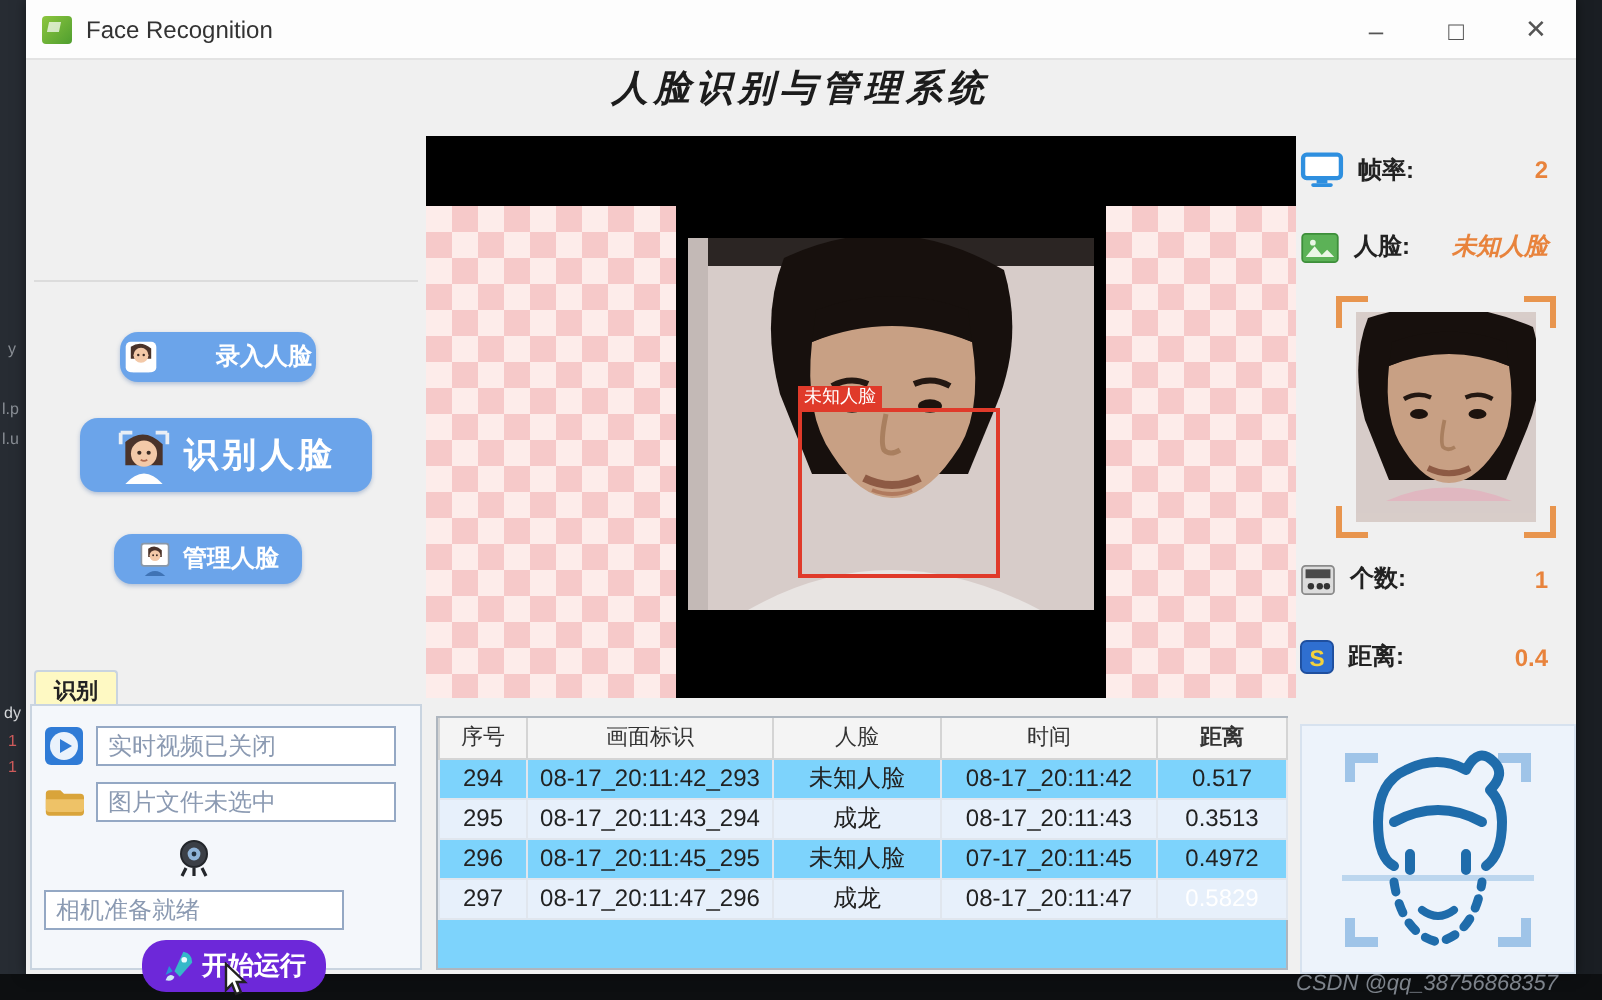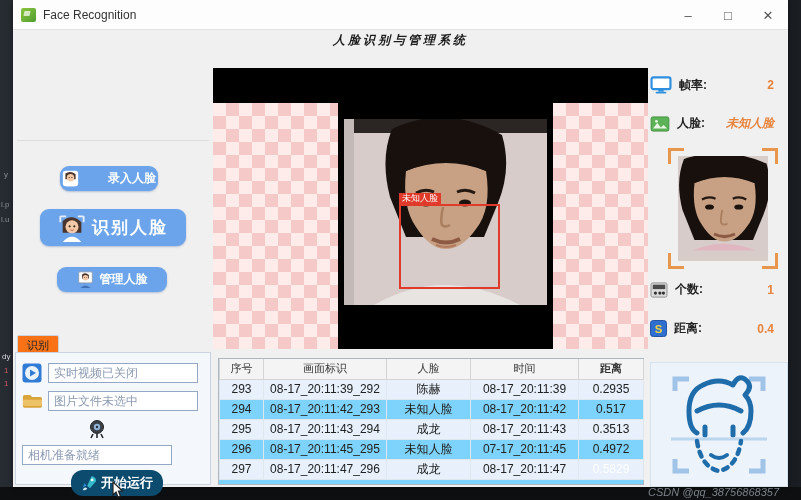--- a/index.html
+++ b/index.html
@@ -24,32 +24,32 @@
     background:linear-gradient(135deg,#8dc63f,#4f9e2f); position:relative; }
   .app-icon::after { content:""; position:absolute; left:3px; top:3px; width:6px; height:5px;
     background:rgba(255,255,255,.7); transform:skewX(-12deg); }
   .title-text { margin-left:7px; font-size:12px; color:#333; }
   .win-controls { position:absolute; right:0; top:0; height:30px; display:flex; }
   .win-btn { width:40px; height:30px; display:flex; align-items:center; justify-content:center;
     color:#555; font-size:13px; }
 
   .heading { position:absolute; left:0; top:32px; width:100%; text-align:center;
     font-family:"DejaVu Serif","Liberation Serif",serif; font-style:italic; font-weight:bold;
-    font-size:12px; letter-spacing:3px; color:#1c1c1c; }
+    font-size:18px; letter-spacing:3px; color:#1c1c1c; }
 
   
   .sidebar { position:absolute; left:0; top:60px; width:200px; height:280px; }
   .sidebar-divider { position:absolute; left:4px; top:80px; width:192px; height:1px; background:#dcdcdc; }
   .side-btn { position:absolute; background:#6ba4ea; color:#fff; font-weight:bold;
     border:none; border-radius:9px; display:flex; align-items:center; justify-content:center;
     gap:6px; cursor:pointer; box-shadow:0 1px 2px rgba(60,100,160,.35); }
   .side-btn .av { flex:0 0 auto; display:block; }
   .btn-enroll { left:47px; top:106px; width:98px; height:25px; font-size:12px;gap:29px; }
   .btn-recog  { left:27px; top:149px; width:146px; height:37px; font-size:17px; letter-spacing:2px; }
-  .btn-manage { left:44px; top:207px; width:110px; height:25px; font-size:12px; }
+  .btn-manage { left:44px; top:207px; width:94px; height:25px; font-size:12px; }
 
   
   .video-area { position:absolute; left:200px; top:68px; width:435px; height:281px; background:#000; }
   .checker { position:absolute; top:35px; height:246px;
     background:conic-gradient(#f6c9c9 90deg,#fdecea 90deg 180deg,#f6c9c9 180deg 270deg,#fdecea 270deg);
     background-size:26px 26px; }
   .checker.left { left:0; width:125px; }
   .checker.right { right:0; width:95px; }
   .video-frame { position:absolute; left:125px; top:35px; width:215px; height:246px; background:#000; }
   .photo { position:absolute; left:6px; top:16px; width:203px; height:186px;
@@ -72,30 +72,30 @@
   .c-bl { left:-10px; bottom:-8px; border-right:none; border-top:none; }
   .c-br { right:-10px; bottom:-8px; border-left:none; border-top:none; }
   .thumb { position:absolute; inset:0; overflow:hidden; background:#d8cdc9; }
 
   
   .scan-panel { position:absolute; left:637px; top:362px; width:138px; height:125px;
     background:#edf3fb; border:1px solid #d7e2ef; display:flex; align-items:center; justify-content:center; }
 
   
   .recog-panel { position:absolute; left:0; top:335px; width:200px; height:152px; }
-  .tab { position:absolute; left:4px; top:0; padding:2px 9px 3px; background:#f97316;
-    border:1px solid #c9d4e0; border-bottom:none; font-size:11px; font-weight:normal; color:#222;
+  .tab { position:absolute; left:4px; top:0; padding:2px 9px 3px; background:#fef9c3;
+    border:1px solid #c9d4e0; border-bottom:none; font-size:11px; font-weight:bold; color:#222;
     border-radius:2px 2px 0 0; }
   .panel-body { position:absolute; left:2px; top:17px; right:2px; bottom:2px;
     background:#f4f7fb; border:1px solid #c9d4e0; }
   .status-row { position:absolute; left:6px; display:flex; align-items:center; gap:6px; }
   .status-field { width:150px; height:20px; background:#fff; border:1px solid #94a8c4;
     font-size:12px; color:#8b9ab2; line-height:18px; padding-left:5px;
     font-family:"DejaVu Serif",serif; }
-  .run-btn { position:absolute; left:55px; top:117px; width:92px; height:26px; background:#0c4a6e;
+  .run-btn { position:absolute; left:55px; top:117px; width:92px; height:26px; background:#6d28d9;
     border:none; border-radius:12px; color:#fff; font-weight:bold; font-size:13px;
     display:flex; align-items:center; justify-content:center; gap:4px; cursor:pointer; }
   .cursor { position:absolute; left:93px; top:128px; }
 
   
   .table-wrap { position:absolute; left:205px; top:358px; width:426px; height:127px;
     background:#7dd3fc; border:1px solid #aeb6bf; }
   table { border-collapse:collapse; width:100%; table-layout:fixed; }
   th { background:#f4f4f4; border:1px solid #d4d4d4; border-top:none; font-size:11px;
     font-weight:normal; color:#333; height:20px; }
@@ -345,27 +345,20 @@
         <thead>
             <tr id="thead-row">
               <th>序号</th>
               <th>画面标识</th>
               <th>人脸</th>
               <th>时间</th>
               <th class="bold">距离</th>
             </tr>
           </thead>
         <tbody id="tbody">
-            <tr class="alt">
-              <td>293</td>
-              <td>08-17_20:11:39_292</td>
-              <td>陈赫</td>
-              <td>08-17_20:11:39</td>
-              <td>0.2935</td>
-            </tr>
             <tr>
               <td>294</td>
               <td>08-17_20:11:42_293</td>
               <td>未知人脸</td>
               <td>08-17_20:11:42</td>
               <td>0.517</td>
             </tr>
             <tr class="alt">
               <td>295</td>
               <td>08-17_20:11:43_294</td>

